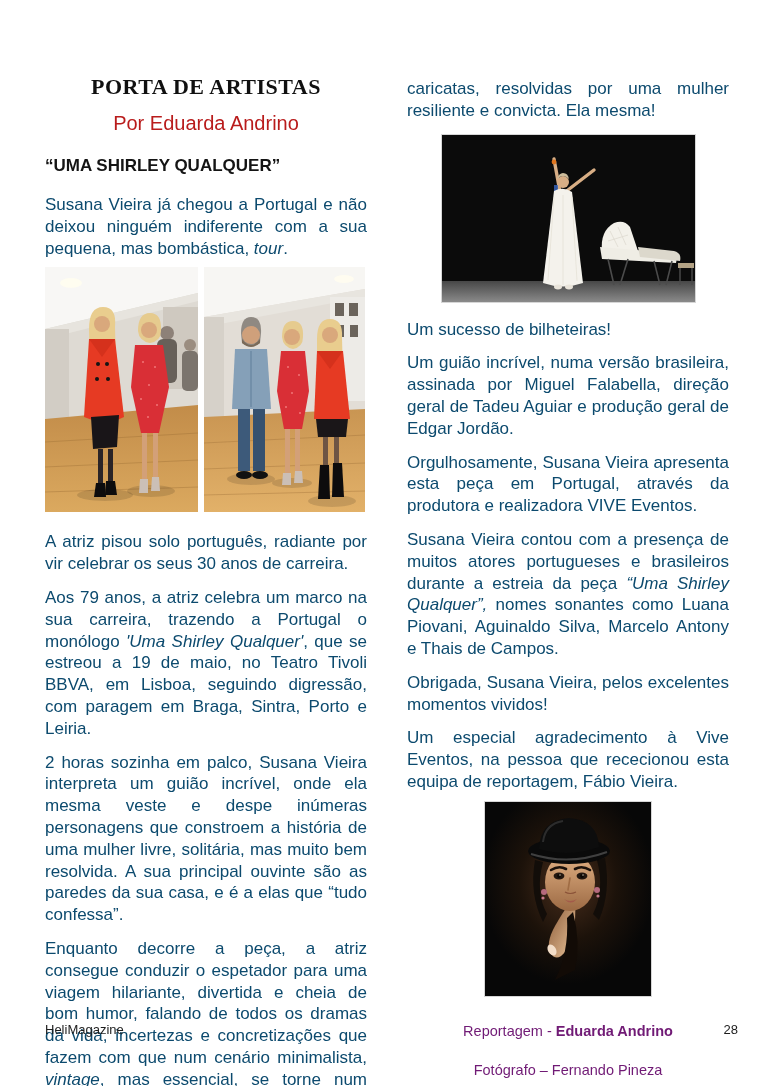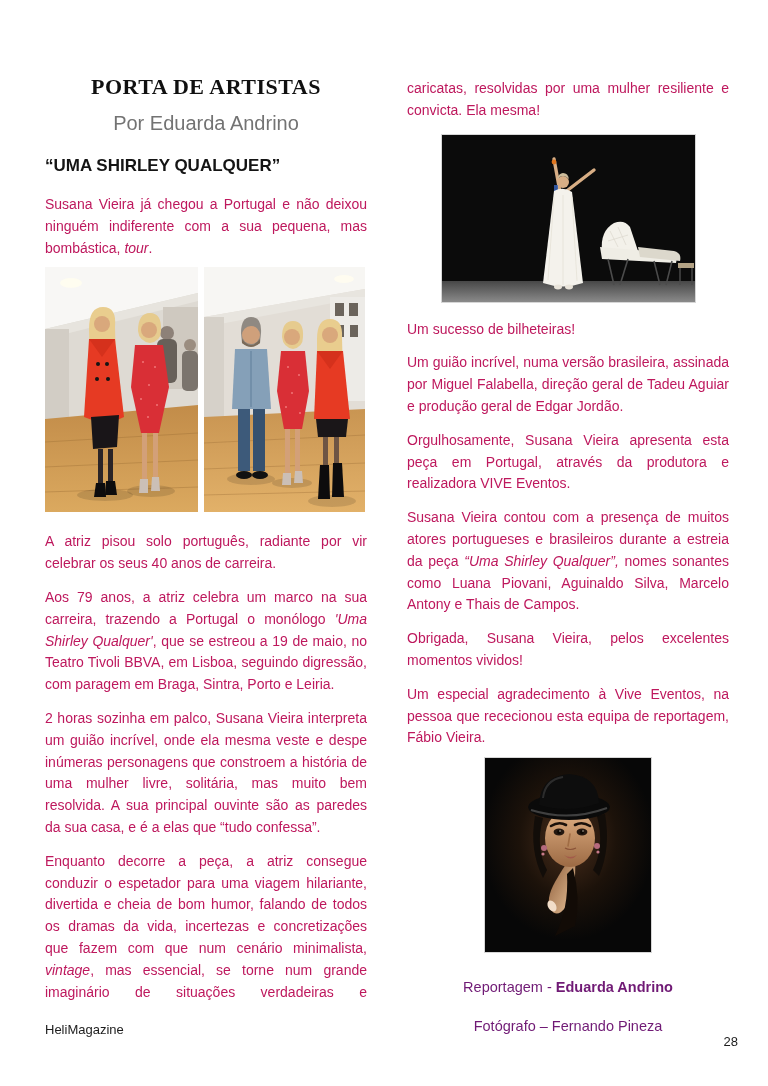--- a/index.html
+++ b/index.html
@@ -2,41 +2,41 @@
 <html><head>
 <meta charset="utf-8">
 <style>
   html,body{margin:0;padding:0;background:#ffffff;}
   .page{position:relative;width:768px;height:1086px;background:#ffffff;
         font-family:"Liberation Sans",sans-serif;color:#1f1f1f;overflow:hidden;}
   .columns{display:flex;padding:44px 39px 0 45px;gap:40px;margin-top:30px;}
   .col{width:322px;flex:0 0 322px;}
   h1.title{font-family:"Liberation Serif",serif;font-size:22px;font-weight:bold;
         text-align:center;margin:0;line-height:26px;letter-spacing:0.5px;color:#101010;}
-  .byline{font-size:20px;text-align:center;margin-top:10px;line-height:26px;color:#737373;}
+  .byline{font-size:20px;text-align:center;margin-top:10px;line-height:26px;color:#b91c1c;}
   h2.headline{font-size:17px;font-weight:bold;text-align:left;margin:18px 0 0;
         line-height:24px;color:#141414;}
-  p.body{font-size:14px;line-height:21.8px;text-align:justify;margin:12px 0 0;color:#be185d;}
+  p.body{font-size:17px;line-height:21.8px;text-align:justify;margin:12px 0 0;color:#0c4a6e;}
   p.body.first-left{margin-top:16px;}
   p.body.first-right{margin-top:4px;}
   p.body.after-photos{margin-top:19px;}
   p.body.continues{text-align-last:justify;}
   .seg-i{font-style:italic;}
   .seg-b{font-weight:bold;}
   .photo-row{display:flex;gap:6px;margin-top:8px;}
   .photo-row svg{display:block;}
   .photo-center{display:flex;justify-content:center;margin-top:12px;}
   .photo-center.portrait{margin-top:8px;}
   .framed{border:1px solid #d6d6d6;display:block;}
   p.after-stage{margin-top:16px;}
   .caption{font-size:14.5px;line-height:20px;text-align:center;margin:24px 0 0;color:#701a75;}
   .caption.second{margin-top:19px;}
   .footer{position:absolute;left:45px;right:39px;top:1022px;height:20px;font-size:13px;color:#1c1c1c;}
   .footer .center{position:absolute;left:0;right:12px;text-align:left;}
-  .footer .pagenum{position:absolute;right:-9px;top:12px;}
+  .footer .pagenum{position:absolute;right:-9px;top:0;}
 </style>
 </head>
 <body>
 
 <div class="page">
   <div class="columns">
 
     <div class="col">
       <h1 class="title">PORTA DE ARTISTAS</h1>
       <div class="byline">Por Eduarda Andrino</div>
@@ -169,21 +169,21 @@
             <path d="M113,84 L126,102 L139,84" fill="#c92c18" opacity="0.6"></path>
             <polygon points="112,152 144,152 142,170 114,170" fill="#1a1618"></polygon>
             <rect x="119" y="170" width="5" height="28" fill="#6e5544"></rect>
             <rect x="130" y="170" width="5" height="28" fill="#6e5544"></rect>
             <path d="M116,198 L125,198 L126,232 L114,232 Z" fill="#0d0c0d"></path>
             <path d="M129,196 L138,196 L140,230 L128,230 Z" fill="#0d0c0d"></path>
           </g>
         </svg>
       </div>
 
-      <p class="body after-photos"><span>A atriz pisou solo português, radiante por vir celebrar os seus 40 anos de carreira.</span></p>
+      <p class="body after-photos"><span>A atriz pisou solo português, radiante por vir celebrar os seus 30 anos de carreira.</span></p>
       <p class="body"><span>Aos 79 anos, a atriz celebra um marco na sua carreira, trazendo a Portugal o monólogo </span><span class="seg-i">'Uma Shirley Qualquer'</span><span>, que se estreou a 19 de maio, no Teatro Tivoli BBVA, em Lisboa, seguindo digressão, com paragem em Braga, Sintra, Porto e Leiria.</span></p>
       <p class="body"><span>2 horas sozinha em palco, Susana Vieira interpreta um guião incrível, onde ela mesma veste e despe inúmeras personagens que constroem a história de uma mulher livre, solitária, mas muito bem resolvida. A sua principal ouvinte são as paredes da sua casa, e é a elas que “tudo confessa”.</span></p>
       <p class="body continues"><span>Enquanto decorre a peça, a atriz consegue conduzir o espetador para uma viagem hilariante, divertida e cheia de bom humor, falando de todos os dramas da vida, incertezas e concretizações que fazem com que num cenário minimalista, </span><span class="seg-i">vintage</span><span>, mas essencial, se torne num grande imaginário de situações verdadeiras e</span></p>
     </div>
 
     <div class="col">
       <p class="body first-right"><span>caricatas, resolvidas por uma mulher resiliente e convicta. Ela mesma!</span></p>
 
       <div class="photo-center">
         <svg class="framed" width="253" height="167" viewBox="0 0 253 167" role="img">

